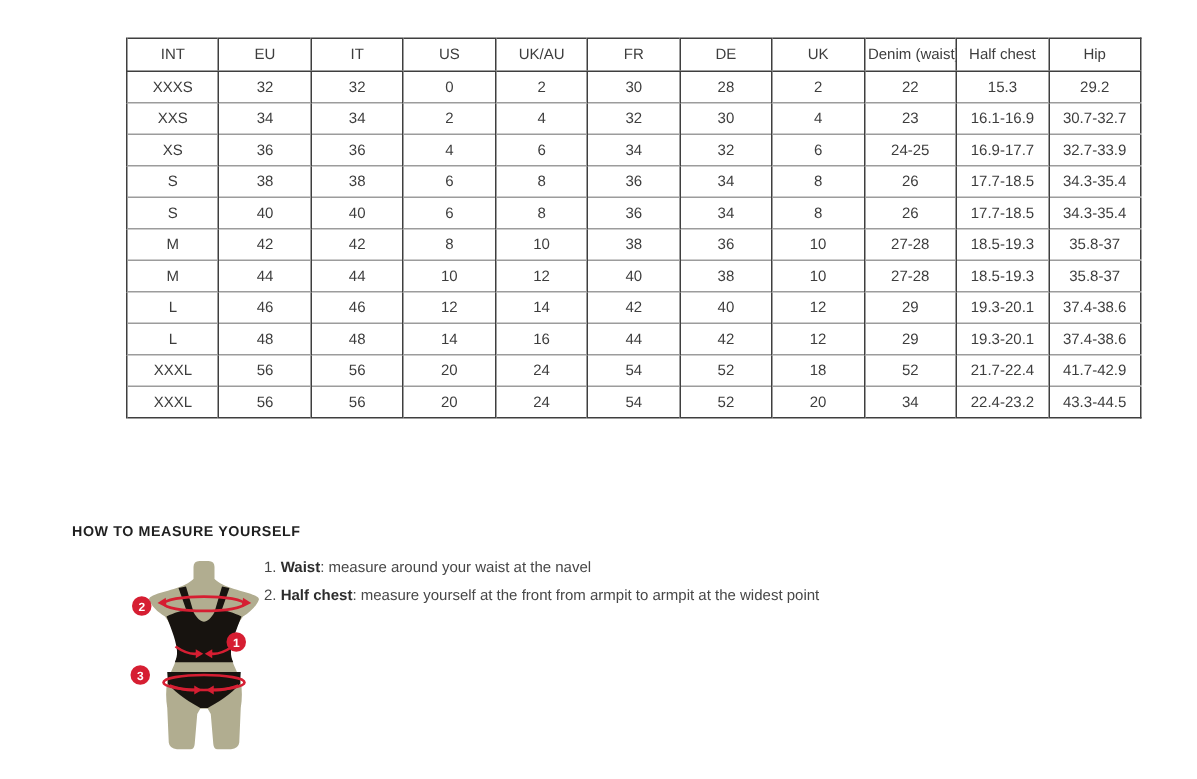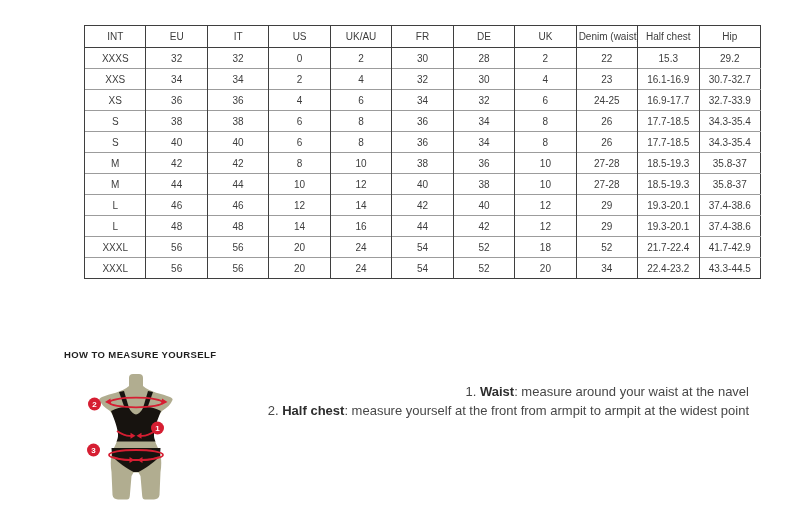--- a/index.html
+++ b/index.html
@@ -41,38 +41,37 @@
   table.size-chart th {
     height: 21px;
     border-bottom: 1px solid #3f3f3f;
   }
   table.size-chart td { height: 20px; border-top: 1px solid #9c9c9c; }
   table.size-chart tbody tr:first-child td { border-top: none; }
 
   
   .measure-title {
     position: absolute;
-    left: 64px;
+    left: 48px;
     top: 349px;
     font-size: 9.5px;
     font-weight: bold;
     letter-spacing: 0.4px;
     color: #1f1f1f;
   }
   .measure-steps {
     position: absolute;
     left: 176px;
     top: 374px;
     width: 560px;
     list-style: none;
-    margin: 13px;
+    margin: 0;
     padding: 0;
-    font-size: 13px;
+    font-size: 10px;
     color: #474747;
-    text-align: right;
   }
   .measure-steps li { margin-bottom: 9px; line-height: 10px; }
   .measure-steps .step-label { font-weight: bold; color: #2d2d2d; }
   .figure-wrap {
     position: absolute;
     left: 83px;
     top: 371px;
     width: 106px;
     height: 132px;
   }

